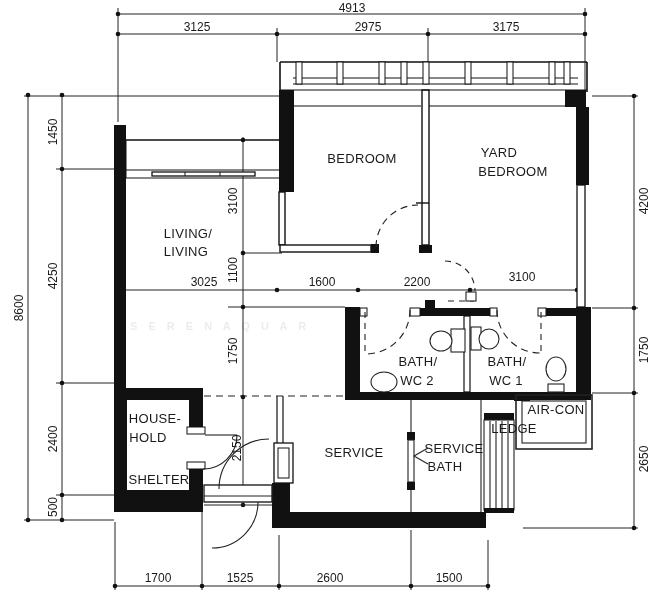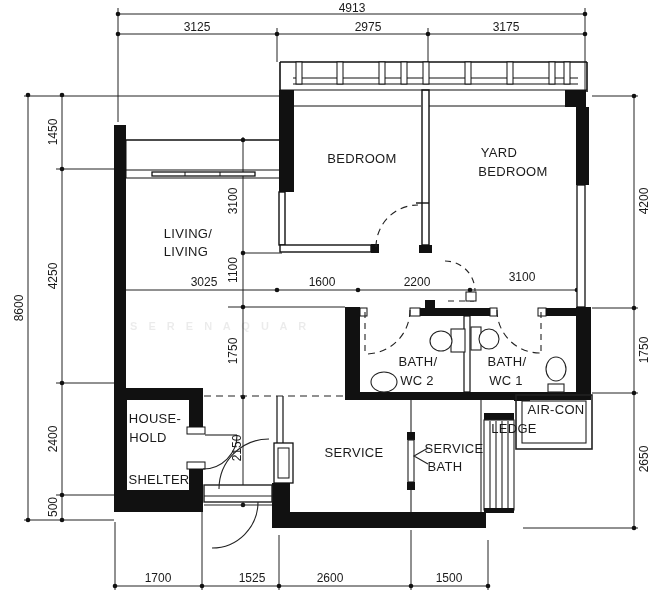--- a/index.html
+++ b/index.html
@@ -255,21 +255,21 @@
   <div class="lbl" style="left:322px;top:282px">1600</div>
   <div class="lbl" style="left:417px;top:282px">2200</div>
   <div class="lbl" style="left:522px;top:277px">3100</div>
 
   <div class="lbl vdim" style="left:233px;top:201px">3100</div>
   <div class="lbl vdim" style="left:233px;top:270px">1100</div>
   <div class="lbl vdim" style="left:233px;top:351px">1750</div>
   <div class="lbl vdim" style="left:237px;top:448px">2150</div>
 
   <div class="lbl" style="left:158px;top:578px">1700</div>
-  <div class="lbl" style="left:252px;top:578px">1525</div>
+  <div class="lbl" style="left:240px;top:578px">1525</div>
   <div class="lbl" style="left:330px;top:578px">2600</div>
   <div class="lbl" style="left:449px;top:578px">1500</div>
 
   <div class="lbl room" style="left:188px;top:233px">LIVING/</div>
   <div class="lbl room" style="left:186px;top:251px">LIVING</div>
   <div class="lbl room" style="left:362px;top:158px">BEDROOM</div>
   <div class="lbl room" style="left:499px;top:152px">YARD</div>
   <div class="lbl room" style="left:513px;top:171px">BEDROOM</div>
   <div class="lbl room" style="left:418px;top:361px">BATH/</div>
   <div class="lbl room" style="left:417px;top:380px">WC 2</div>

